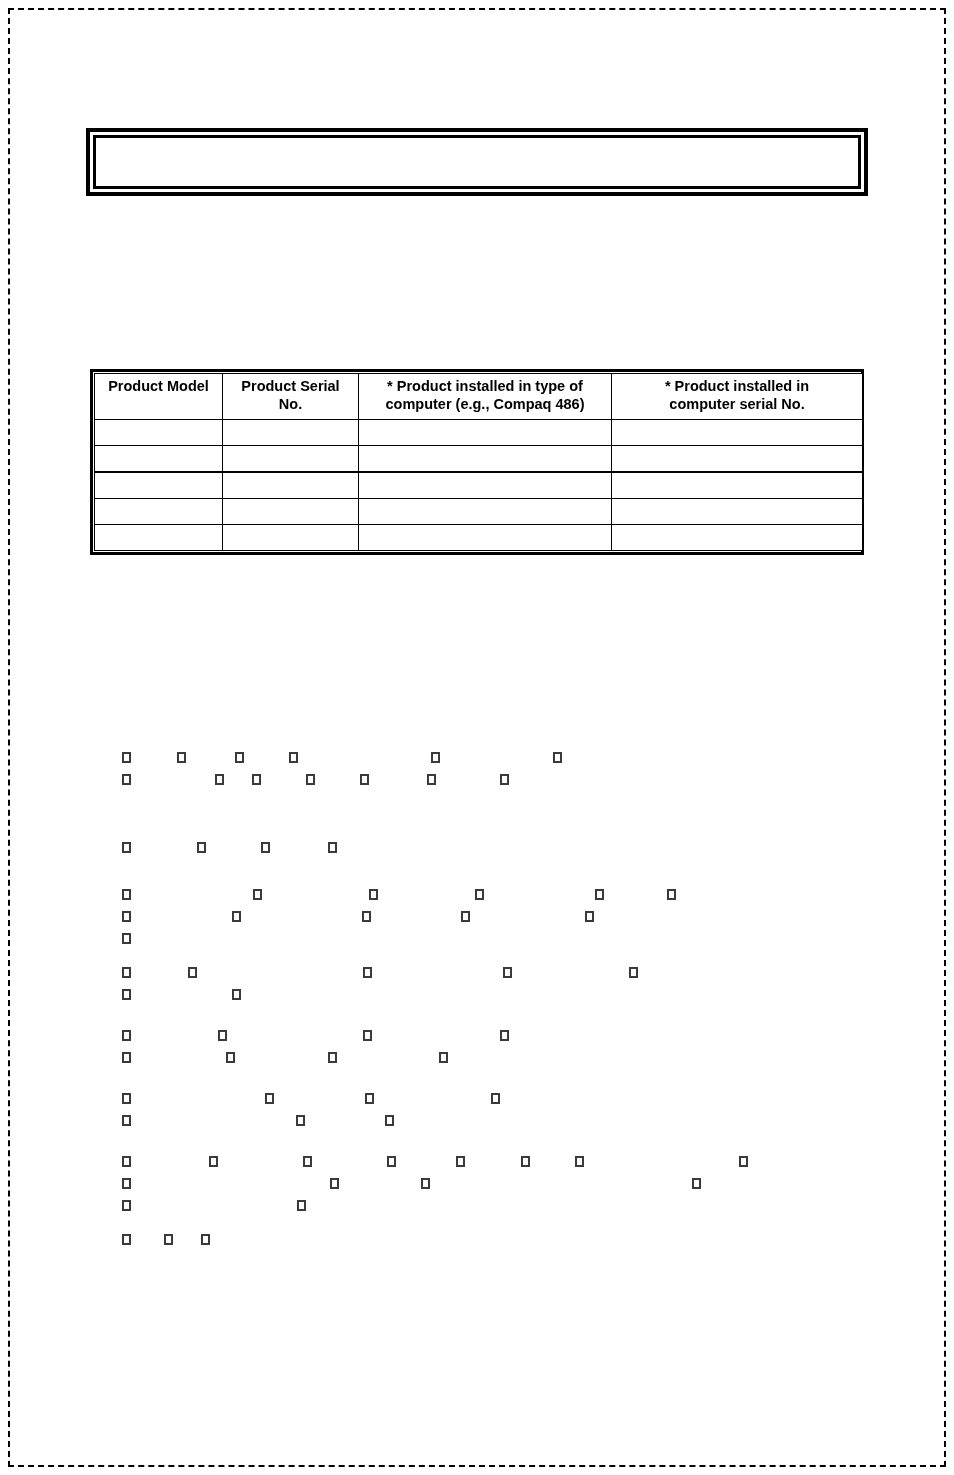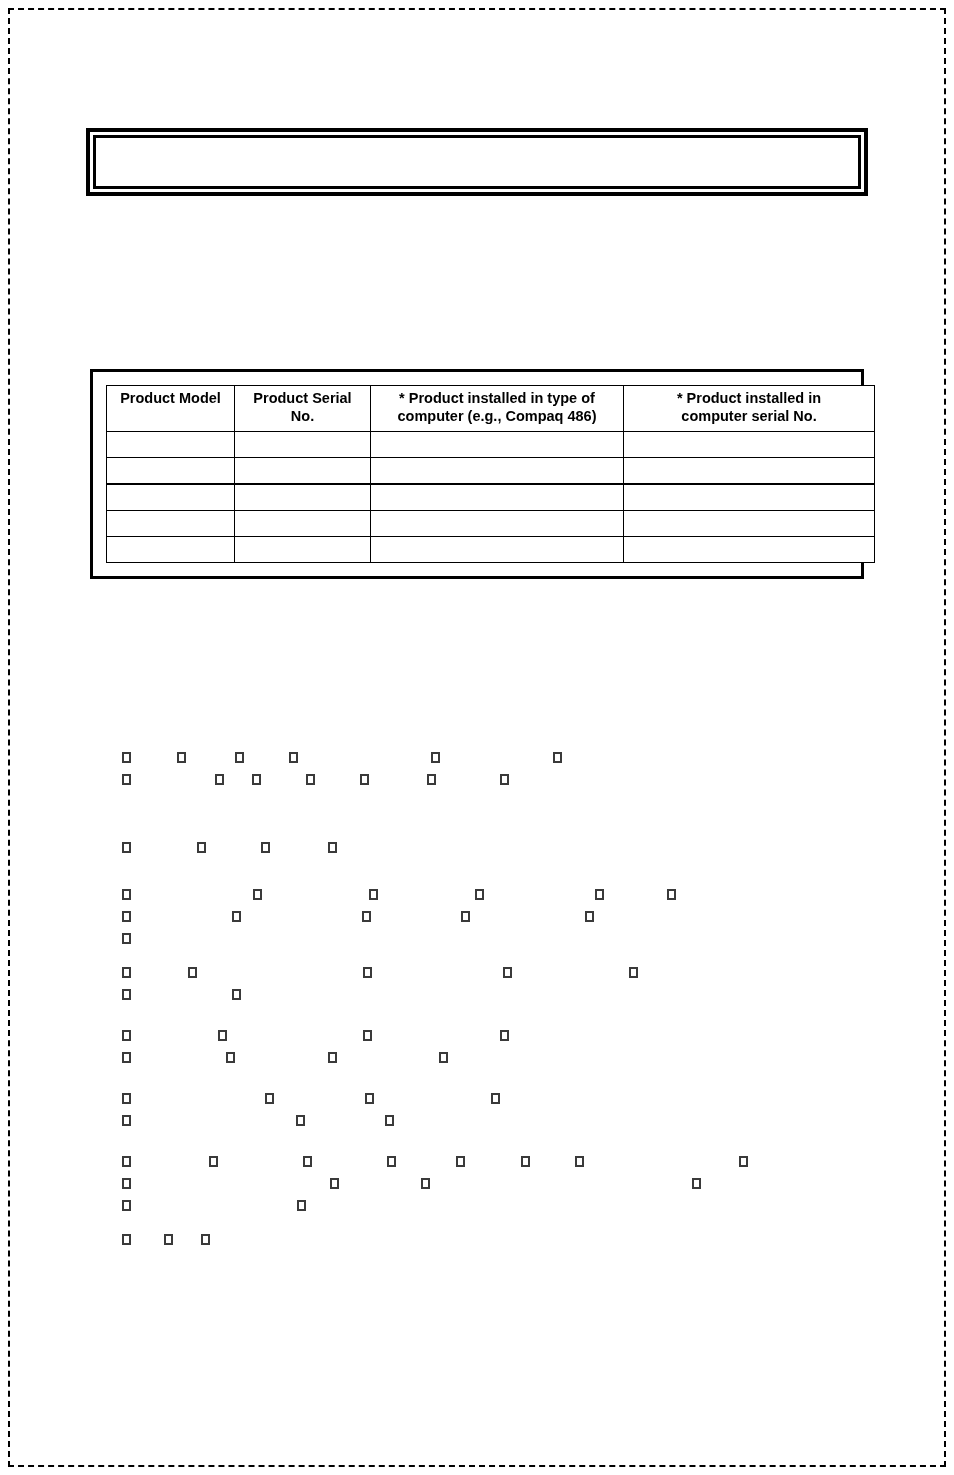--- a/index.html
+++ b/index.html
@@ -67,21 +67,21 @@
 
   
   #product-table-wrap {
     position: absolute;
     left: 90px;
     top: 369px;
     width: 774px;
     box-sizing: border-box;
     border: 3px solid #000000;
     background: #ffffff;
-    padding: 13px;
+    padding: 1px;
   }
   table.product-table {
     border-collapse: collapse;
     width: 100%;
     table-layout: fixed;
     background: #ffffff;
   }
   table.product-table col.c1 { width: 128px; }
   table.product-table col.c2 { width: 136px; }
   table.product-table col.c3 { width: 253px; }

